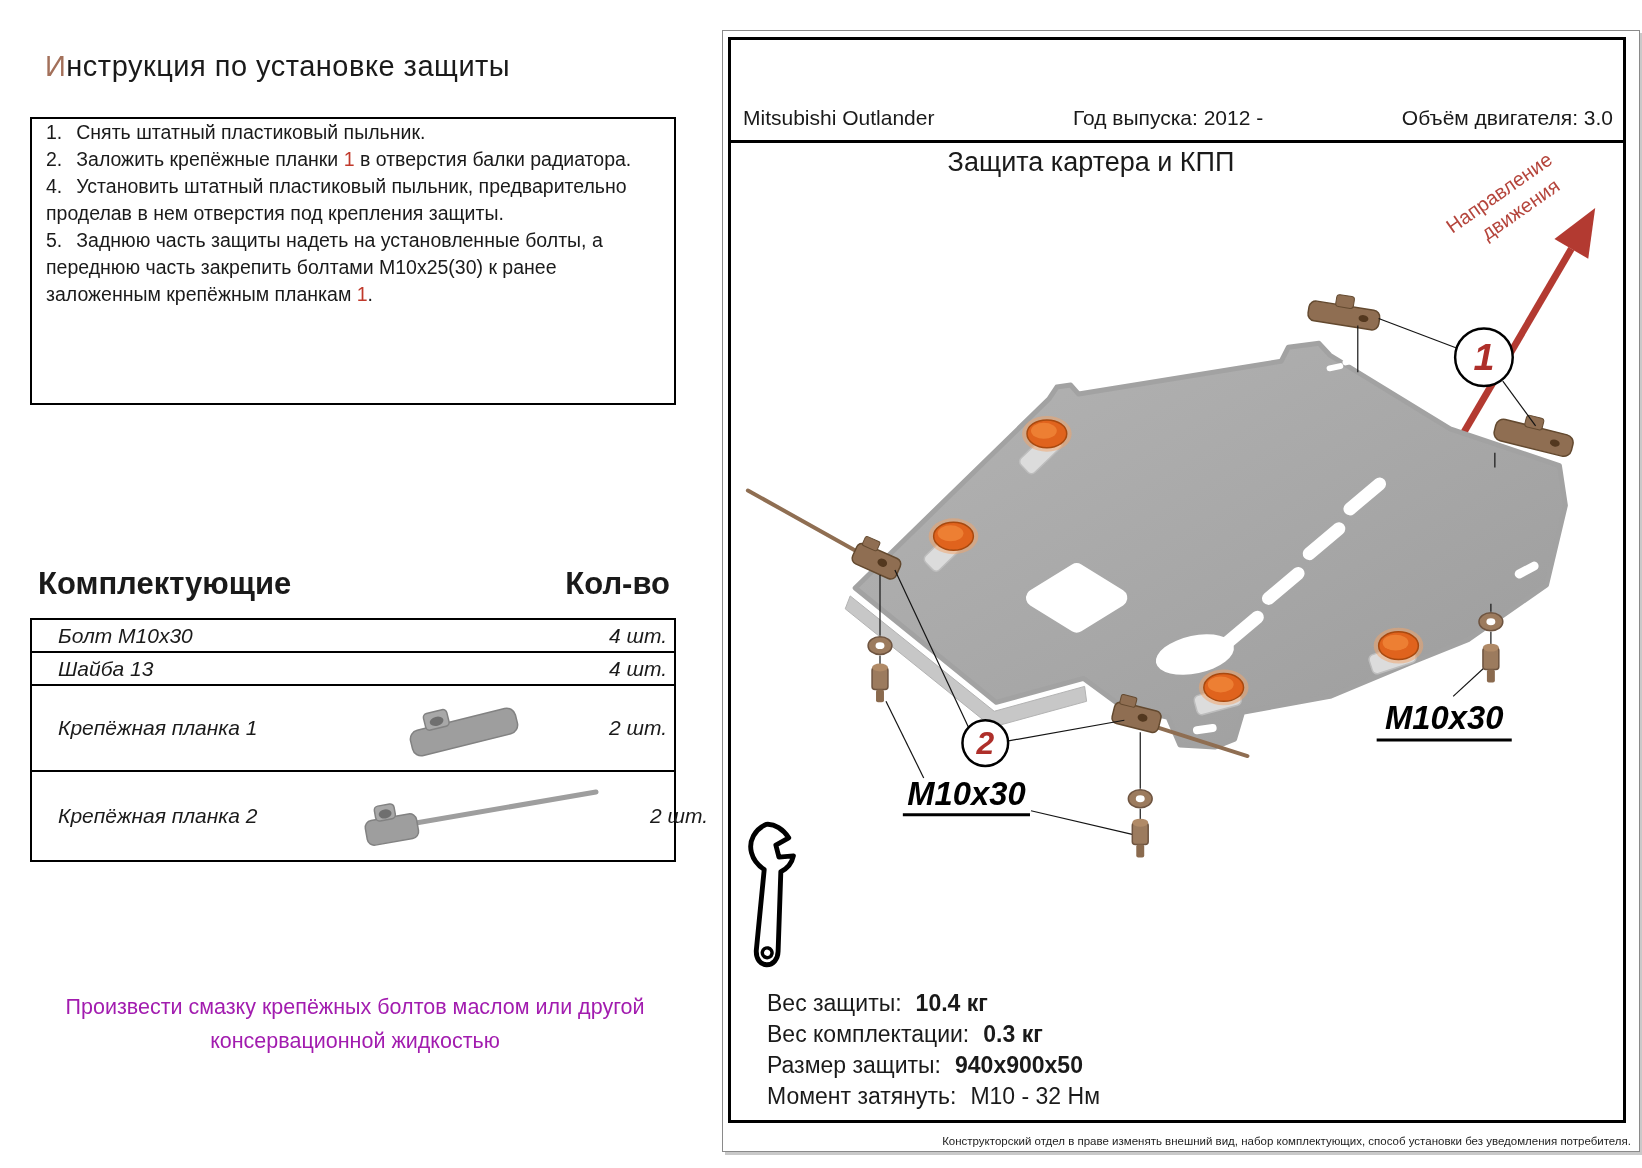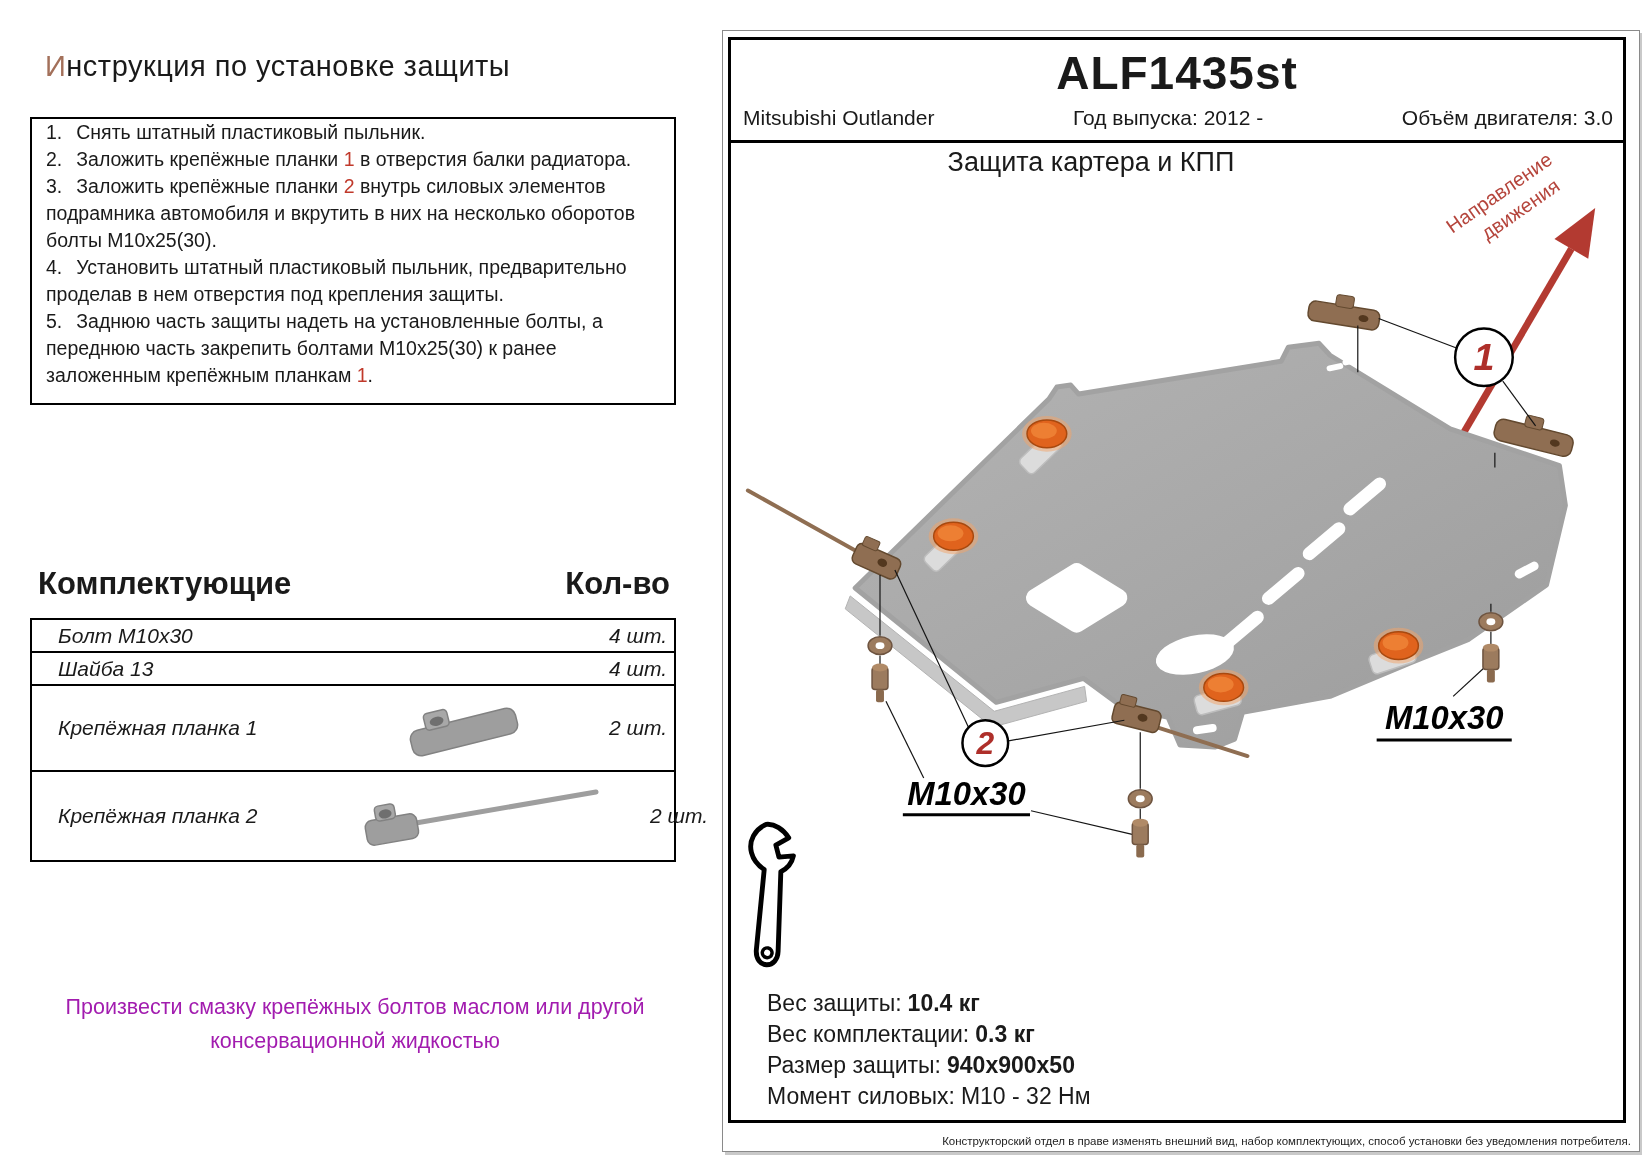--- a/index.html
+++ b/index.html
@@ -40,39 +40,38 @@
   .panel-header{position:absolute;left:0;top:0;width:100%;height:103px;
                 border-bottom:3px solid #000;box-sizing:border-box;}
   .panel-code{position:absolute;top:6px;left:0;width:100%;text-align:center;
               font-size:46px;font-weight:bold;letter-spacing:1px;}
   .panel-meta{position:absolute;top:66px;left:12px;right:10px;display:flex;
               justify-content:space-between;font-size:21px;}
   .panel-subtitle{position:absolute;top:107px;left:0;width:720px;text-align:center;
                   font-size:27px;}
   .diagram-svg{position:absolute;left:0;top:0;width:892px;height:1080px;}
   .specs{position:absolute;left:36px;top:948px;font-size:23px;line-height:31px;}
-  .spec-line .v{font-weight:bold;margin-left:6px;}
+  .spec-line .v{font-weight:bold;margin-left:14px;}
   .spec-line .v.plain{font-weight:normal;}
   .disclaimer{position:absolute;right:8px;bottom:4px;font-size:11.5px;color:#222;}
 
   
   text.bolt-label{font:italic bold 33px "Liberation Sans",sans-serif;fill:#000;}
   text.callout-num-1{font:italic bold 38px "Liberation Sans",sans-serif;fill:#ae2f2a;}
   text.callout-num-2{font:italic bold 32px "Liberation Sans",sans-serif;fill:#ae2f2a;}
   text.dir-text{font:20px "Liberation Sans",sans-serif;fill:#b5453c;}
 </style>
 </head>
 <body>
 
 <div class="doc-title"><span class="initial">И</span><span>нструкция по установке защиты</span></div>
 
 <div class="instr-box">
   <p class="instr-item"><span class="num">1.</span><span>Снять штатный пластиковый пыльник.</span><span class="red-ref"></span><span></span></p>
   <p class="instr-item"><span class="num">2.</span><span>Заложить крепёжные планки </span><span class="red-ref">1</span><span> в отверстия балки радиатора.</span></p>
-  <p class="instr-item"><span class="num">3.</span><span>Заложить крепёжные планки </span><span class="red-ref">2</span><span> внутрь силовых элементов подрамника автомобиля и вкрутить в них на несколько оборотов болты М10х25(30).</span></p>
   <p class="instr-item"><span class="num">4.</span><span>Установить штатный пластиковый пыльник, предварительно проделав в нем отверстия под крепления защиты.</span><span class="red-ref"></span><span></span></p>
   <p class="instr-item"><span class="num">5.</span><span>Заднюю часть защиты надеть на установленные болты, а переднюю часть закрепить болтами М10х25(30) к ранее заложенным крепёжным планкам </span><span class="red-ref">1</span><span>.</span></p>
 </div>
 
 <div class="parts-header">
   <span class="ph-left">Комплектующие</span>
   <span class="ph-right">Кол-во</span>
 </div>
 
 <div class="parts-table">
@@ -114,21 +113,20 @@
     <div class="pqty">2 шт.</div>
   </div>
 </div>
 
 <div class="note-red">Произвести смазку крепёжных болтов маслом или другой консервационной жидкостью</div>
 
 <div class="panel-outer">
   <div class="panel-main">
 
     <div class="panel-header">
-      <div class="panel-code">ALF1435st</div>
       <div class="panel-meta">
         <span>Mitsubishi Outlander</span>
         <span>Год выпуска: 2012 -</span>
         <span>Объём двигателя: 3.0</span>
       </div>
     </div>
 
     <div class="panel-subtitle">Защита картера и КПП</div>
 
     <svg class="diagram-svg" viewBox="728 37 898 1086" preserveAspectRatio="none">
@@ -288,18 +286,18 @@
       <g transform="translate(772,872) rotate(12) scale(0.70)">
         <path fill="#fff" stroke="#000" stroke-width="7" stroke-linejoin="round" d="M -26,-62 C -40,-52 -46,-34 -38,-18 C -33,-8 -25,-2 -15,2 L -2,118 C 0,130 8,137 17,135 C 26,133 31,124 29,113 L 9,0 C 17,-6 22,-16 22,-26 L 2,-20 L -6,-36 L 10,-50 C 0,-60 -14,-66 -26,-62 Z"></path>
         <circle cx="14" cy="118" r="7" fill="#fff" stroke="#000" stroke-width="5"></circle>
       </g>
     </svg>
 
     <div class="specs">
       <div class="spec-line"><span>Вес защиты:</span><span class="v">10.4 кг</span></div>
       <div class="spec-line"><span>Вес комплектации:</span><span class="v">0.3 кг</span></div>
       <div class="spec-line"><span>Размер защиты:</span><span class="v">940x900x50</span></div>
-      <div class="spec-line"><span>Момент силовых:</span><span class="v plain">М10 - 32 Нм</span></div>
+      <div class="spec-line"><span>Момент затянуть:</span><span class="v plain">М10 - 32 Нм</span></div>
     </div>
   </div>
 
   <div class="disclaimer">Конструкторский отдел в праве изменять внешний вид, набор комплектующих, способ установки без уведомления потребителя.</div>
 </div>
 
 </body></html>

